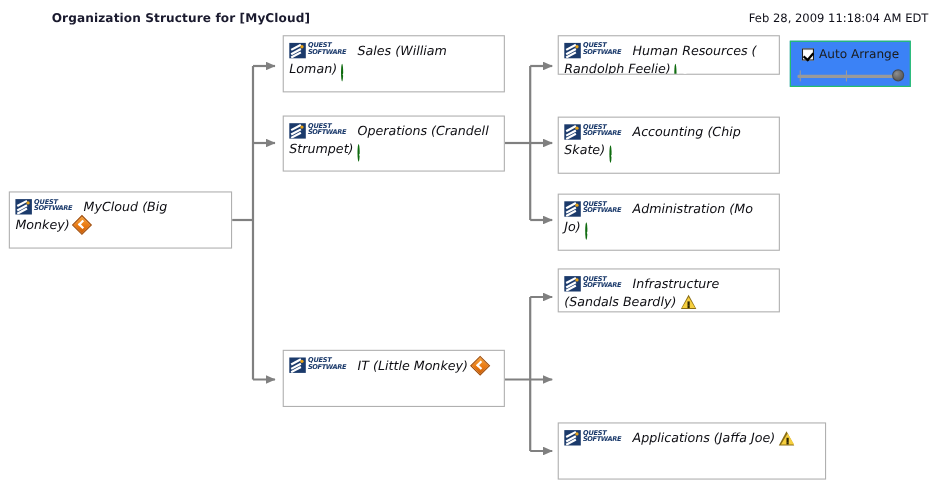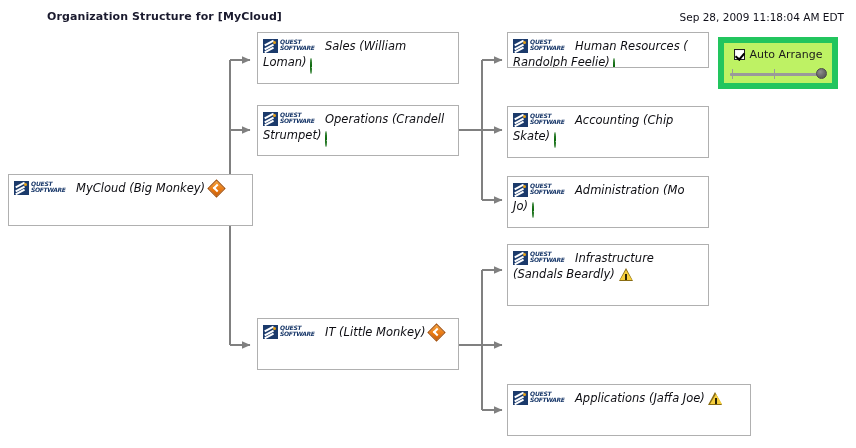--- a/index.html
+++ b/index.html
@@ -23,21 +23,21 @@
   }
   .timestamp{
     position:absolute;right:12px;top:11px;
     font-family:"DejaVu Sans", sans-serif;
     font-size:10.5px;color:#10101a;white-space:nowrap;
   }
 
   
   .arrange-panel{
     position:absolute;left:718px;top:37px;width:108px;height:40px;
-    background:#bef264;border:6px solid #22c55e;
+    background:#3b82f6;border:1px solid #22c55e;
   }
   .arrange-row{
     position:absolute;left:0;top:3px;width:108px;height:17px;
     display:flex;align-items:center;justify-content:center;
   }
   .chk{
     width:11px;height:11px;border:1px solid #202020;background:#ffffff;
     position:relative;display:inline-block;margin-right:5px;box-sizing:border-box;
     box-shadow:inset 1px 1px 0 #f3f3f3;
   }
@@ -143,21 +143,21 @@
   .ico-warn .dot{
     position:absolute;left:6.6px;top:11.4px;width:1.8px;height:1.8px;background:#2d2505;
   }
 </style>
 </head>
 <body>
 
 <div class="canvas">
 
   <div class="page-title">Organization Structure for [MyCloud]</div>
-  <div class="timestamp">Sep 28, 2009 11:18:04 AM EDT</div>
+  <div class="timestamp">Feb 28, 2009 11:18:04 AM EDT</div>
 
   <div class="arrange-panel">
     <div class="arrange-row">
       <span class="chk"></span>
       <span class="arrange-label">Auto Arrange</span>
     </div>
     <div class="slider-wrap">
       <div class="slider-track"></div>
       <div class="slider-tick" style="left:2px;"></div>
       <div class="slider-tick" style="left:44px;"></div>
@@ -186,21 +186,21 @@
       <path d="M482,200 L502,200" marker-end="url(#arrow)"></path>
 
       <path d="M459,345 L482,345"></path>
       <path d="M482,270 L482,410"></path>
       <path d="M482,270 L502,270" marker-end="url(#arrow)"></path>
       <path d="M482,345 L502,345" marker-end="url(#arrow)"></path>
       <path d="M482,410 L502,410" marker-end="url(#arrow)"></path>
     </g>
   </svg>
 
-  <div class="node" style="left:8px;top:174px;width:245px;height:52px;">
+  <div class="node" style="left:8px;top:174px;width:203px;height:52px;">
     <div class="node-body">
       <span class="logo">
         <span class="logo-mark">
           <i class="s1"></i>
             <i class="s2"></i>
             <i class="s3"></i>
             <i class="d1"></i>
         </span>
         <span class="logo-words">
           <span class="w1">QUEST</span>
@@ -316,21 +316,21 @@
         </span>
         <span class="logo-words">
           <span class="w1">QUEST</span>
           <span class="w2">SOFTWARE</span>
         </span>
       </span><span class="node-text">Accounting (Chip Skate)</span>
       <span class="status"><span class="ico-ok"></span></span>
     </div>
   </div>
 
-  <div class="node" style="left:507px;top:244px;width:202px;height:62px;">
+  <div class="node" style="left:507px;top:244px;width:202px;height:40px;">
     <div class="node-body">
       <span class="logo">
         <span class="logo-mark">
           <i class="s1"></i>
             <i class="s2"></i>
             <i class="s3"></i>
             <i class="d1"></i>
         </span>
         <span class="logo-words">
           <span class="w1">QUEST</span>

